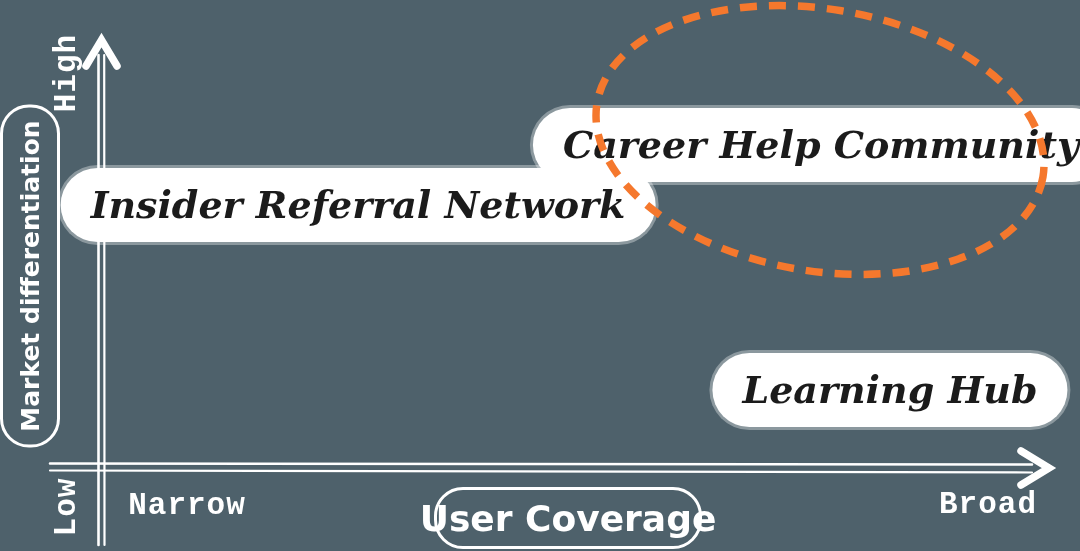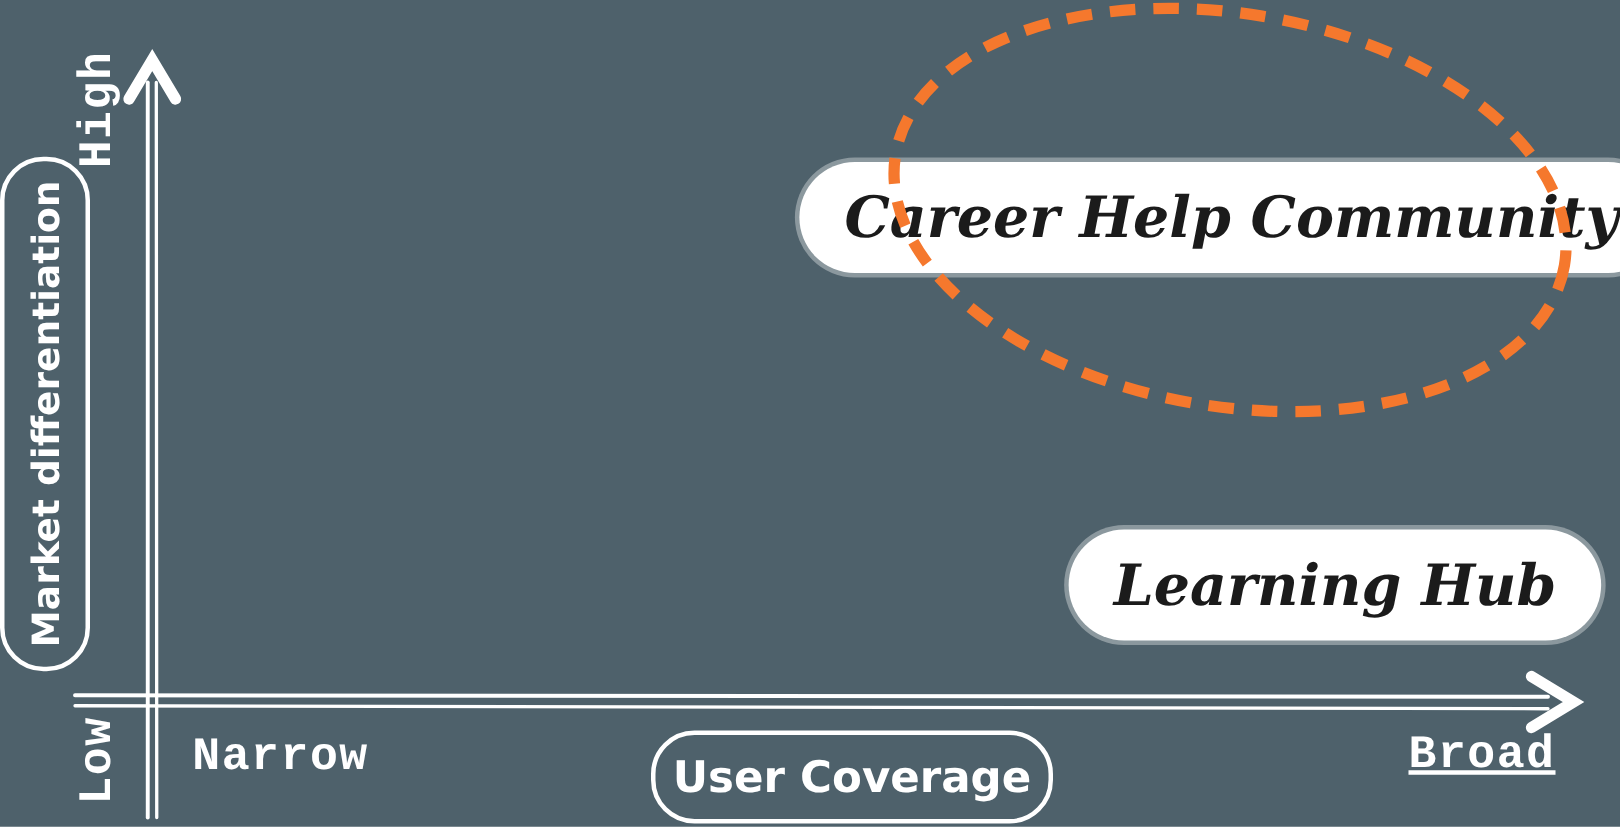--- a/index.html
+++ b/index.html
@@ -43,21 +43,21 @@
     color: #ffffff;
     font-family: "Liberation Mono", monospace;
     font-weight: bold;
     font-size: 31px;
     letter-spacing: 1px;
     white-space: nowrap;
   }
   .label-high   { left: 66px;  top: 73px;  transform: translate(-50%,-50%) rotate(-90deg); }
   .label-low    { left: 66px;  top: 507px; transform: translate(-50%,-50%) rotate(-90deg); }
   .label-narrow { left: 187px; top: 505px; text-align: center; }
-  .label-broad  { left: 988px; top: 504px; text-decoration: underline; }
+  .label-broad  { left: 988px; top: 504px; }
   .axis-title-pill {
     position: absolute;
     border: 3px solid #ffffff;
     border-radius: 29px;
     color: #ffffff;
     display: flex;
     align-items: center;
     justify-content: center;
     font-weight: bold;
     white-space: nowrap;
@@ -66,21 +66,21 @@
   .y-title {
     left: 30px; top: 276px;
     width: 337px; height: 54px;
     transform: translate(-50%,-50%) rotate(-90deg);
     font-size: 25px;
   }
   .x-title {
     left: 568px; top: 518px;
     width: 262px; height: 56px;
     transform: translate(-50%,-50%);
-    font-size: 29px;
+    font-size: 36px;
   }
 </style>
 </head>
 <body>
 
 <div class="stage">
 
   <svg class="layer" viewBox="0 0 1080 551">
     <g fill="none" stroke-linecap="round" stroke="#ffffff">
 
@@ -93,20 +93,21 @@
 
       <g>
         <path d="M 50 463.5 L 1032 464.5" stroke-width="2.6"></path>
         <path d="M 50 470.5 L 1032 472.5" stroke-width="2.2"></path>
       </g>
 
       <polyline points="1021,451 1049,468 1021,485" stroke-width="7.5"></polyline>
     </g>
   </svg>
 
+  <div class="item-pill pill-insider">Insider Referral Network</div>
 
   <div class="item-pill pill-career">Career Help Community</div>
 
   <div class="item-pill pill-learning">Learning Hub</div>
 
   <svg class="layer highlight-layer" viewBox="0 0 1080 551">
     <g transform="rotate(9.4 820 140)">
       <ellipse cx="820" cy="140" rx="226" ry="131" fill="none" stroke-width="7.5" stroke-dasharray="17 12" stroke="#f5782d"></ellipse>
     </g>
   </svg>

